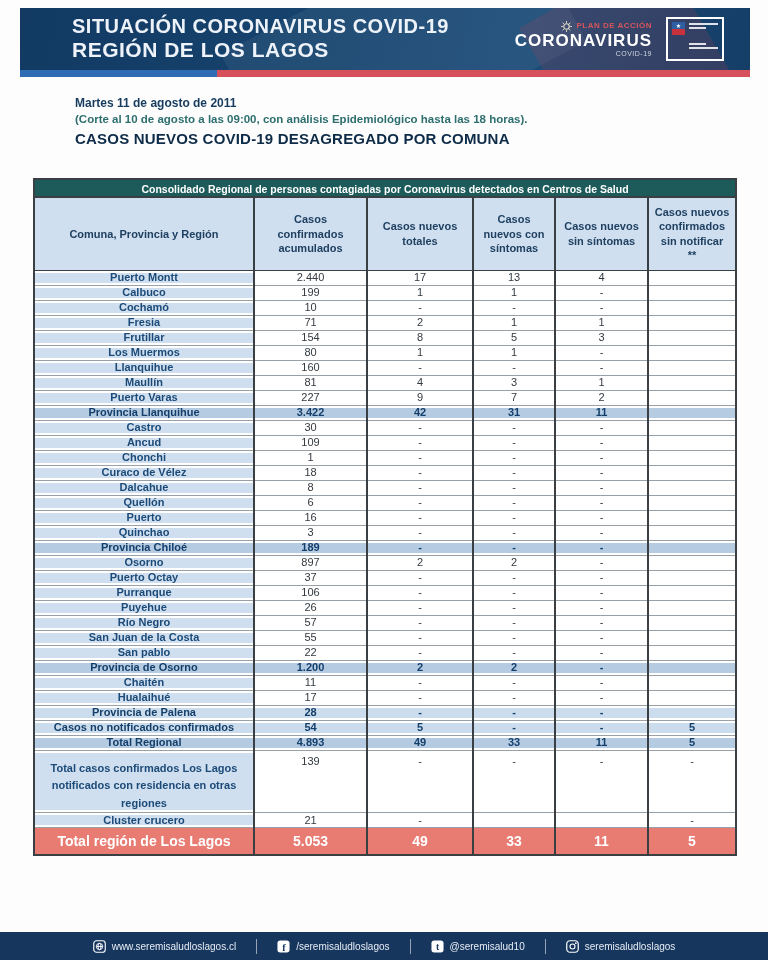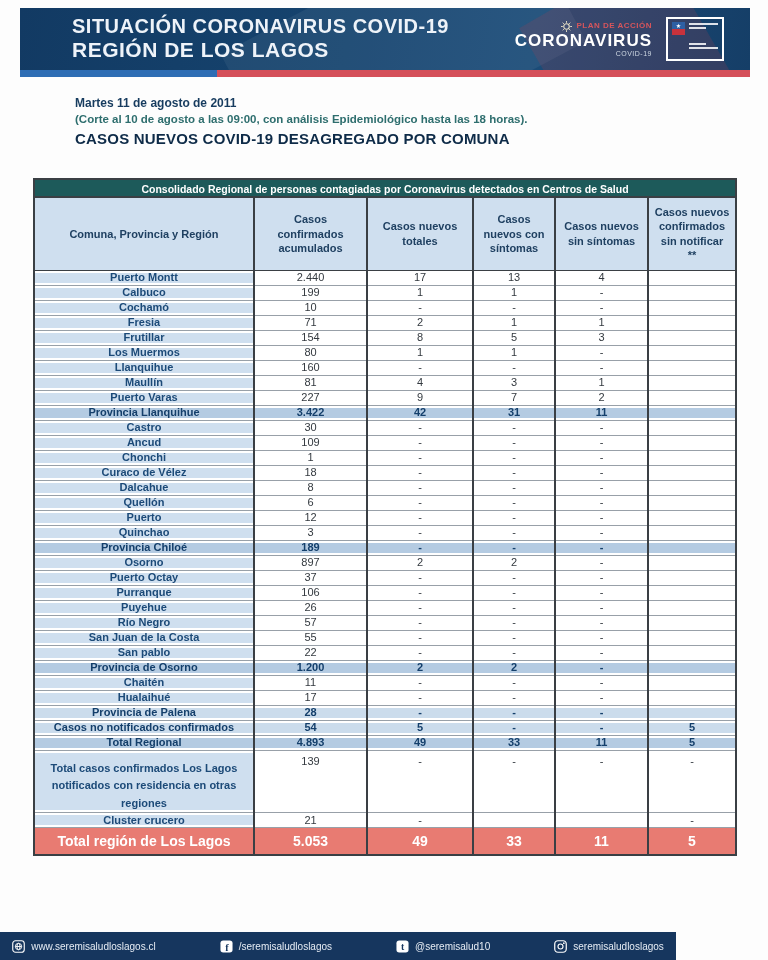--- a/index.html
+++ b/index.html
@@ -95,22 +95,22 @@
   tr.row-multiline td.cell-name { padding-top:9px; line-height:1.6; font-weight:700; }
   tr.row-multiline td.cell-val { padding-top:5px; }
   tr.row-grand { height:26px; }
   tr.row-grand td {
     background:#e87b72; color:#fff; font-weight:700; font-size:14px;
     box-shadow:none; border-top:1px solid #3a3f44; border-bottom:none;
   }
 
   
   .footer-bar {
-    position:absolute; left:0; bottom:0; width:676px; height:28px;
-    background:#16365e; display:flex; align-items:center; justify-content:center; gap:12px;
+    position:absolute; left:0; bottom:0; width:768px; height:28px;
+    background:#16365e; display:flex; align-items:center; justify-content:center; gap:0;
   }
   .footer-item { display:flex; align-items:center; gap:6px; padding:0 20px; }
   .footer-item .label { color:#e6ecf4; font-size:10px; }
   .footer-sep { width:1px; height:15px; background:rgba(255,255,255,.55); }
   .icon-svg { display:block; }
 </style>
 </head>
 <body>
 
 <div class="page">
@@ -323,21 +323,21 @@
           <tr class="row-normal">
             <td class="cell-name">Quellón</td>
             <td class="cell-val">6</td>
             <td class="cell-val">-</td>
             <td class="cell-val">-</td>
             <td class="cell-val">-</td>
             <td class="cell-val"></td>
           </tr>
           <tr class="row-normal">
             <td class="cell-name">Puerto</td>
-            <td class="cell-val">12</td>
+            <td class="cell-val">16</td>
             <td class="cell-val">-</td>
             <td class="cell-val">-</td>
             <td class="cell-val">-</td>
             <td class="cell-val"></td>
           </tr>
           <tr class="row-normal">
             <td class="cell-name">Quinchao</td>
             <td class="cell-val">3</td>
             <td class="cell-val">-</td>
             <td class="cell-val">-</td>

